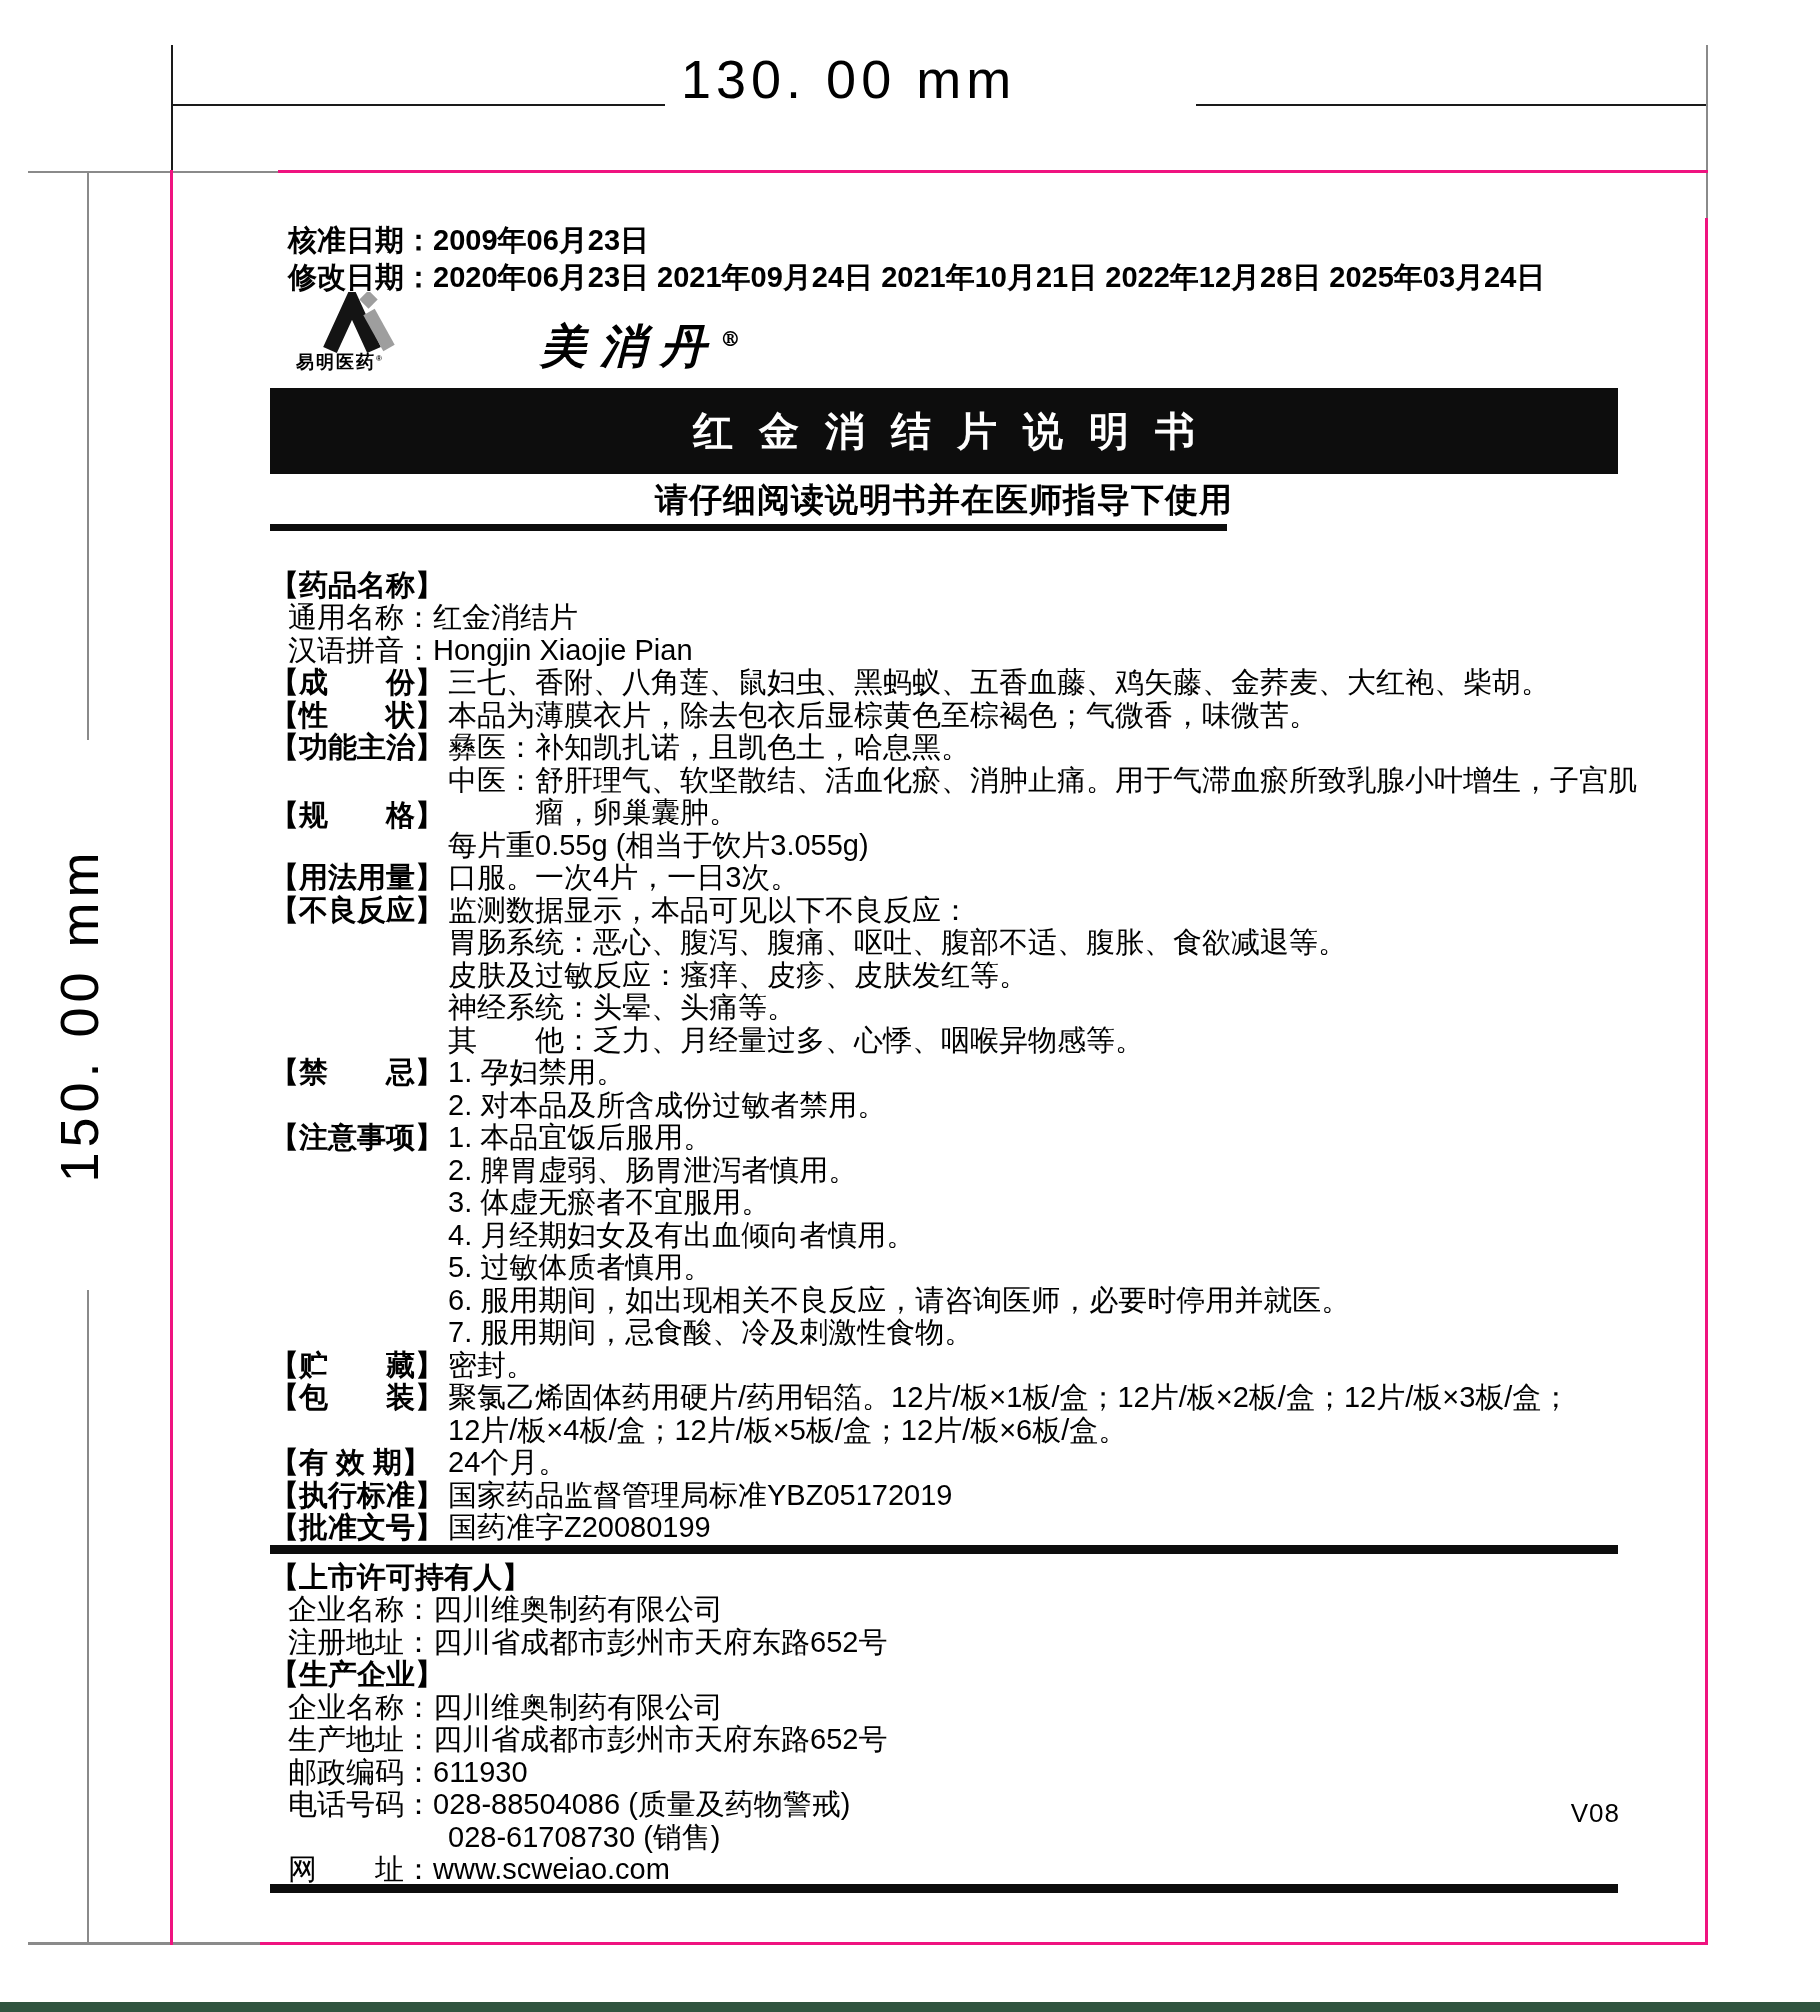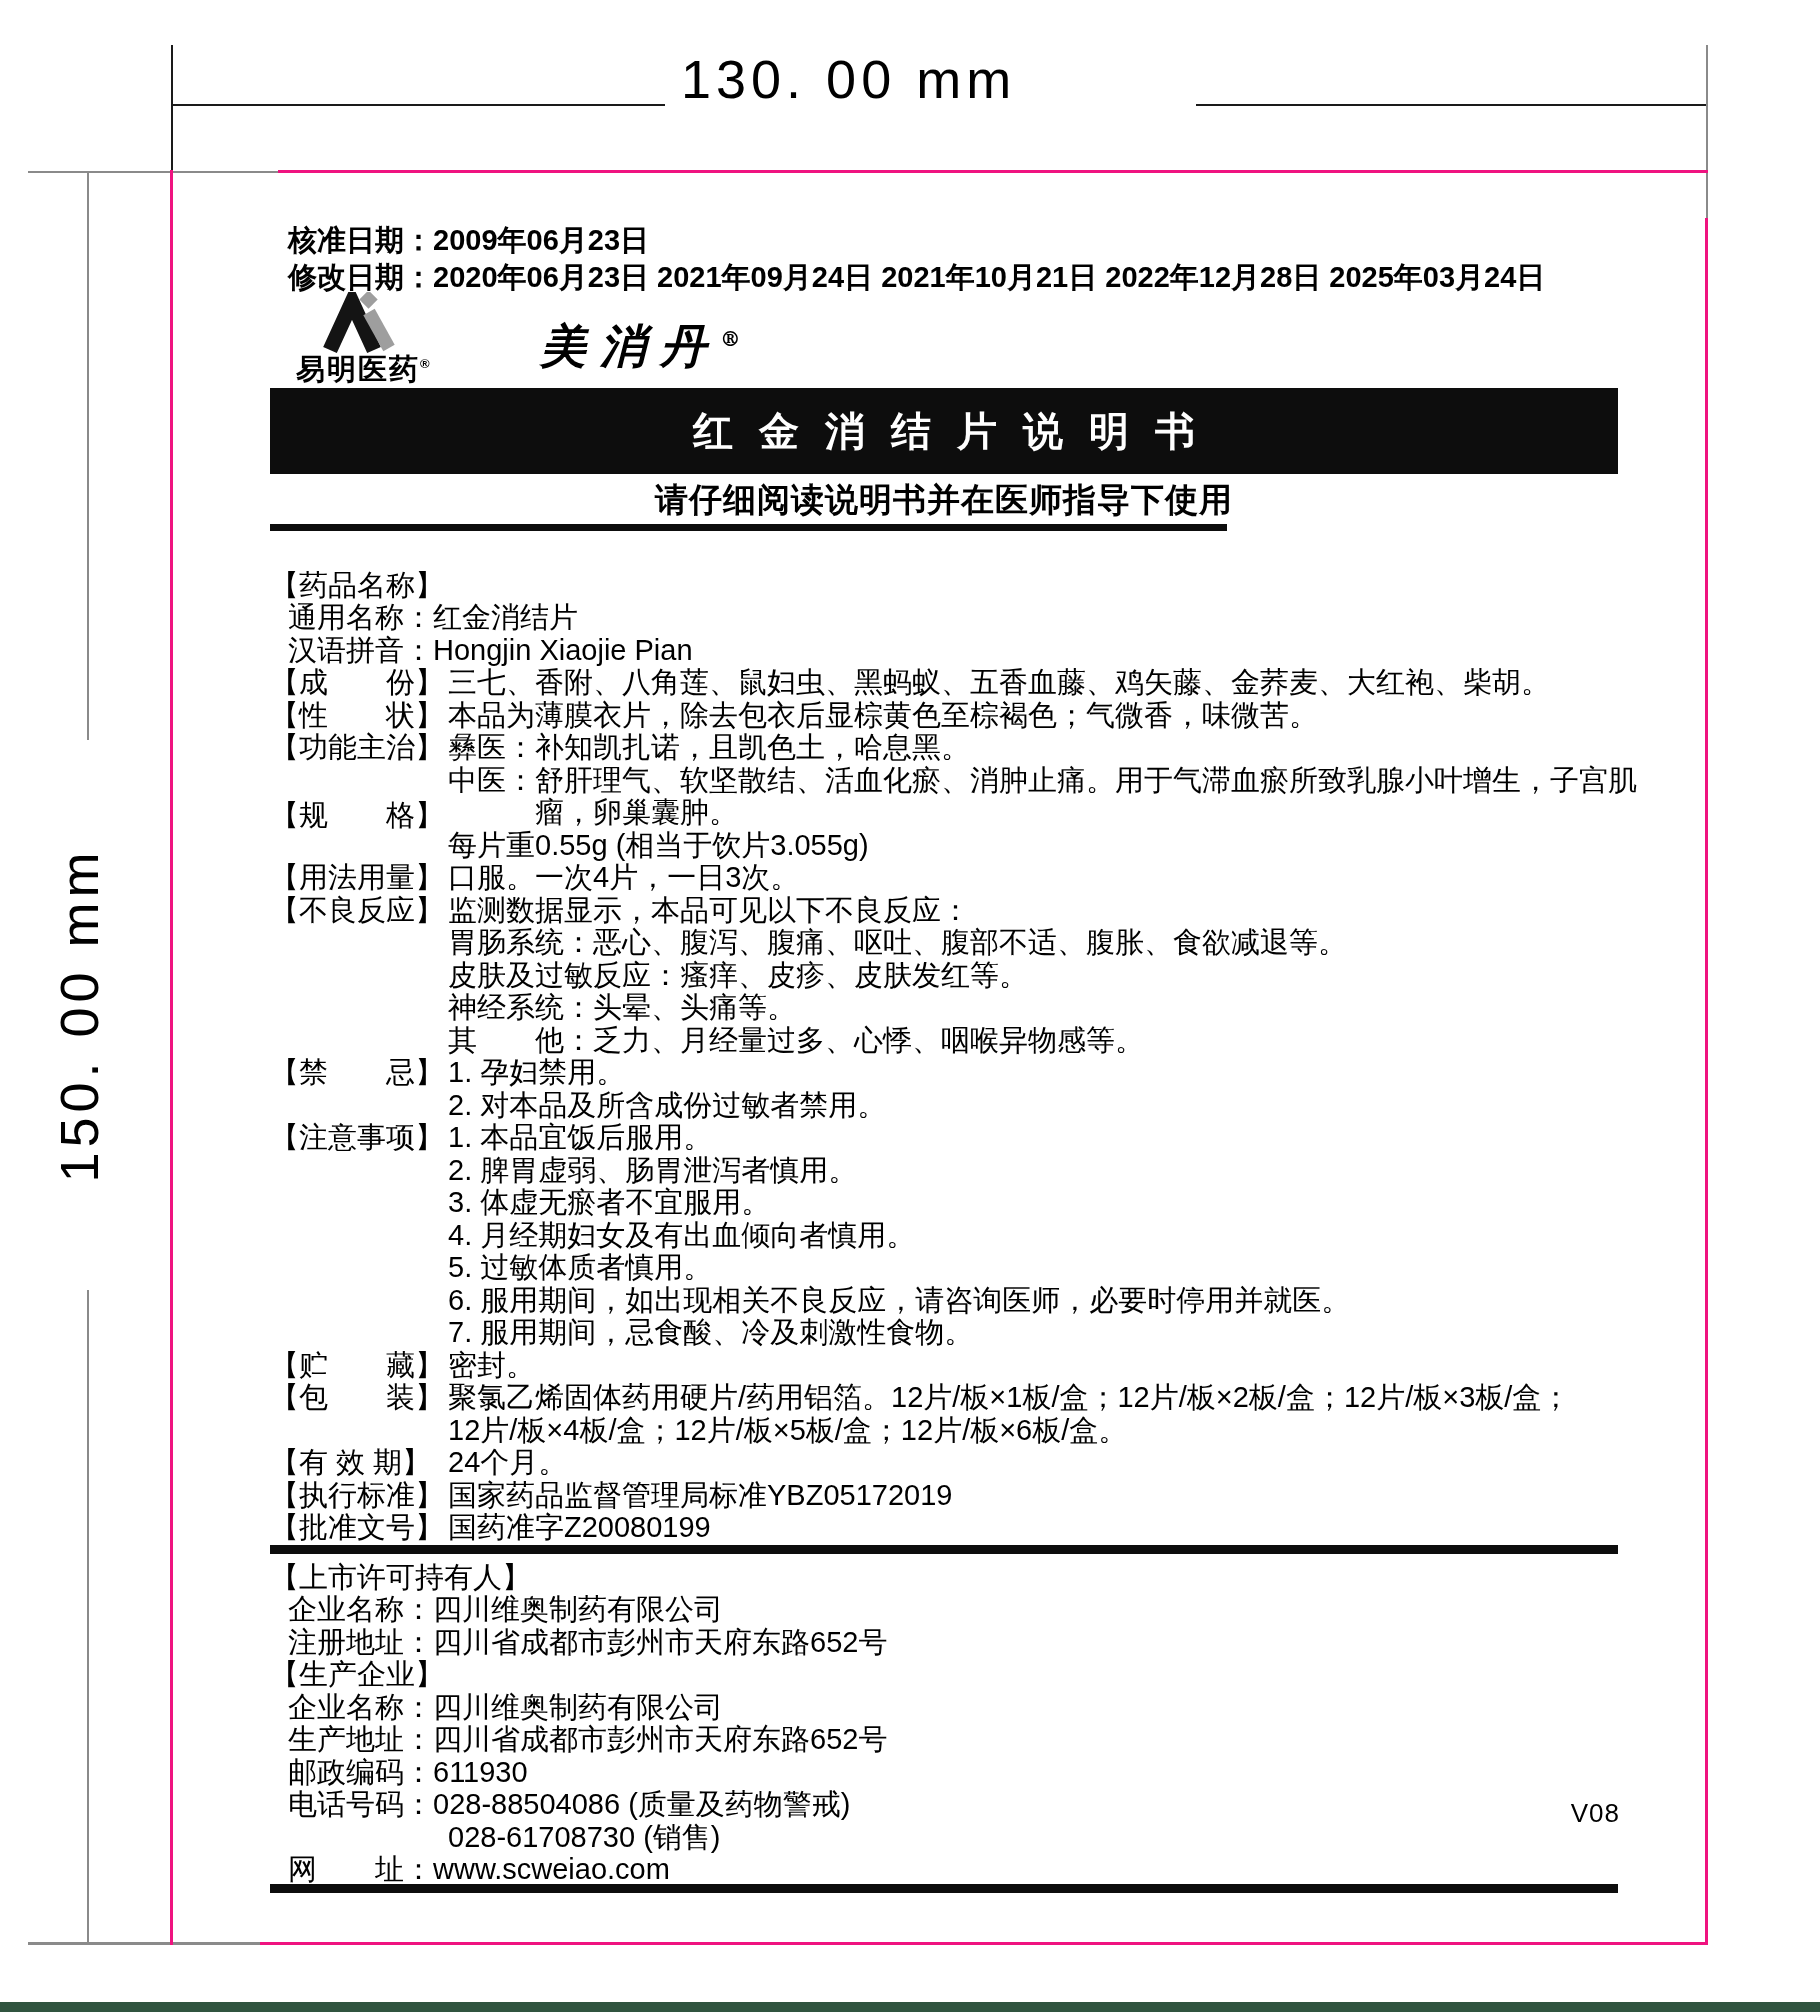--- a/index.html
+++ b/index.html
@@ -10,35 +10,35 @@
   .abs{position:absolute;}
   
   .dimline{position:absolute;background:#1a1a1a;}
   .grayline{position:absolute;background:#8a8a8a;}
   .pinkline{position:absolute;background:var(--pink,#ef1380);}
   .dim-label{position:absolute;font-size:54px;letter-spacing:5px;color:#000;white-space:pre;}
   .dim-label-v{transform:rotate(-90deg);transform-origin:center center;text-align:center;}
   
   .date-line{position:absolute;font-size:29px;font-weight:600;white-space:pre;}
   
-  .brand-cn{position:absolute;font-size:29px;font-weight:700;letter-spacing:2px;white-space:nowrap;}
+  .brand-cn{position:absolute;font-size:18px;font-weight:700;letter-spacing:2px;white-space:nowrap;}
   .brand-script{position:absolute;font-size:46px;font-weight:700;font-style:italic;
     font-family:"DejaVu Serif","Liberation Serif",serif;letter-spacing:14px;white-space:nowrap;}
   .regmark{font-size:0.45em;vertical-align:super;font-style:normal;letter-spacing:0;}
   
   .banner{position:absolute;left:270px;top:388px;width:1348px;height:86px;background:#0d0d0d;
     display:flex;align-items:center;justify-content:center;}
   .banner-title{color:#ffffff;font-size:40px;font-weight:700;letter-spacing:26px;white-space:nowrap;
     text-indent:26px;}
   .caption{position:absolute;left:270px;top:478px;width:1348px;text-align:center;
     font-size:33px;font-weight:700;letter-spacing:1px;}
   .hr{position:absolute;background:#0d0d0d;}
   
   .line{position:absolute;font-size:29px;line-height:33px;height:33px;white-space:pre;}
-  .sec-label{font-weight:400;}
+  .sec-label{font-weight:700;}
   .version{position:absolute;font-size:26px;letter-spacing:1px;}
   .greenbar{position:absolute;left:0;top:2002px;width:1820px;height:10px;background:var(--green,#30543f);}
 </style>
 </head>
 <body>
 
 <div class="dimline" style="left:172px;top:104px;width:493px;height:2px;"></div>
 <div class="dimline" style="left:1196px;top:104px;width:511px;height:2px;"></div>
 <div class="dim-label" style="left:681px;top:48px;">130. 00 mm</div>
 

